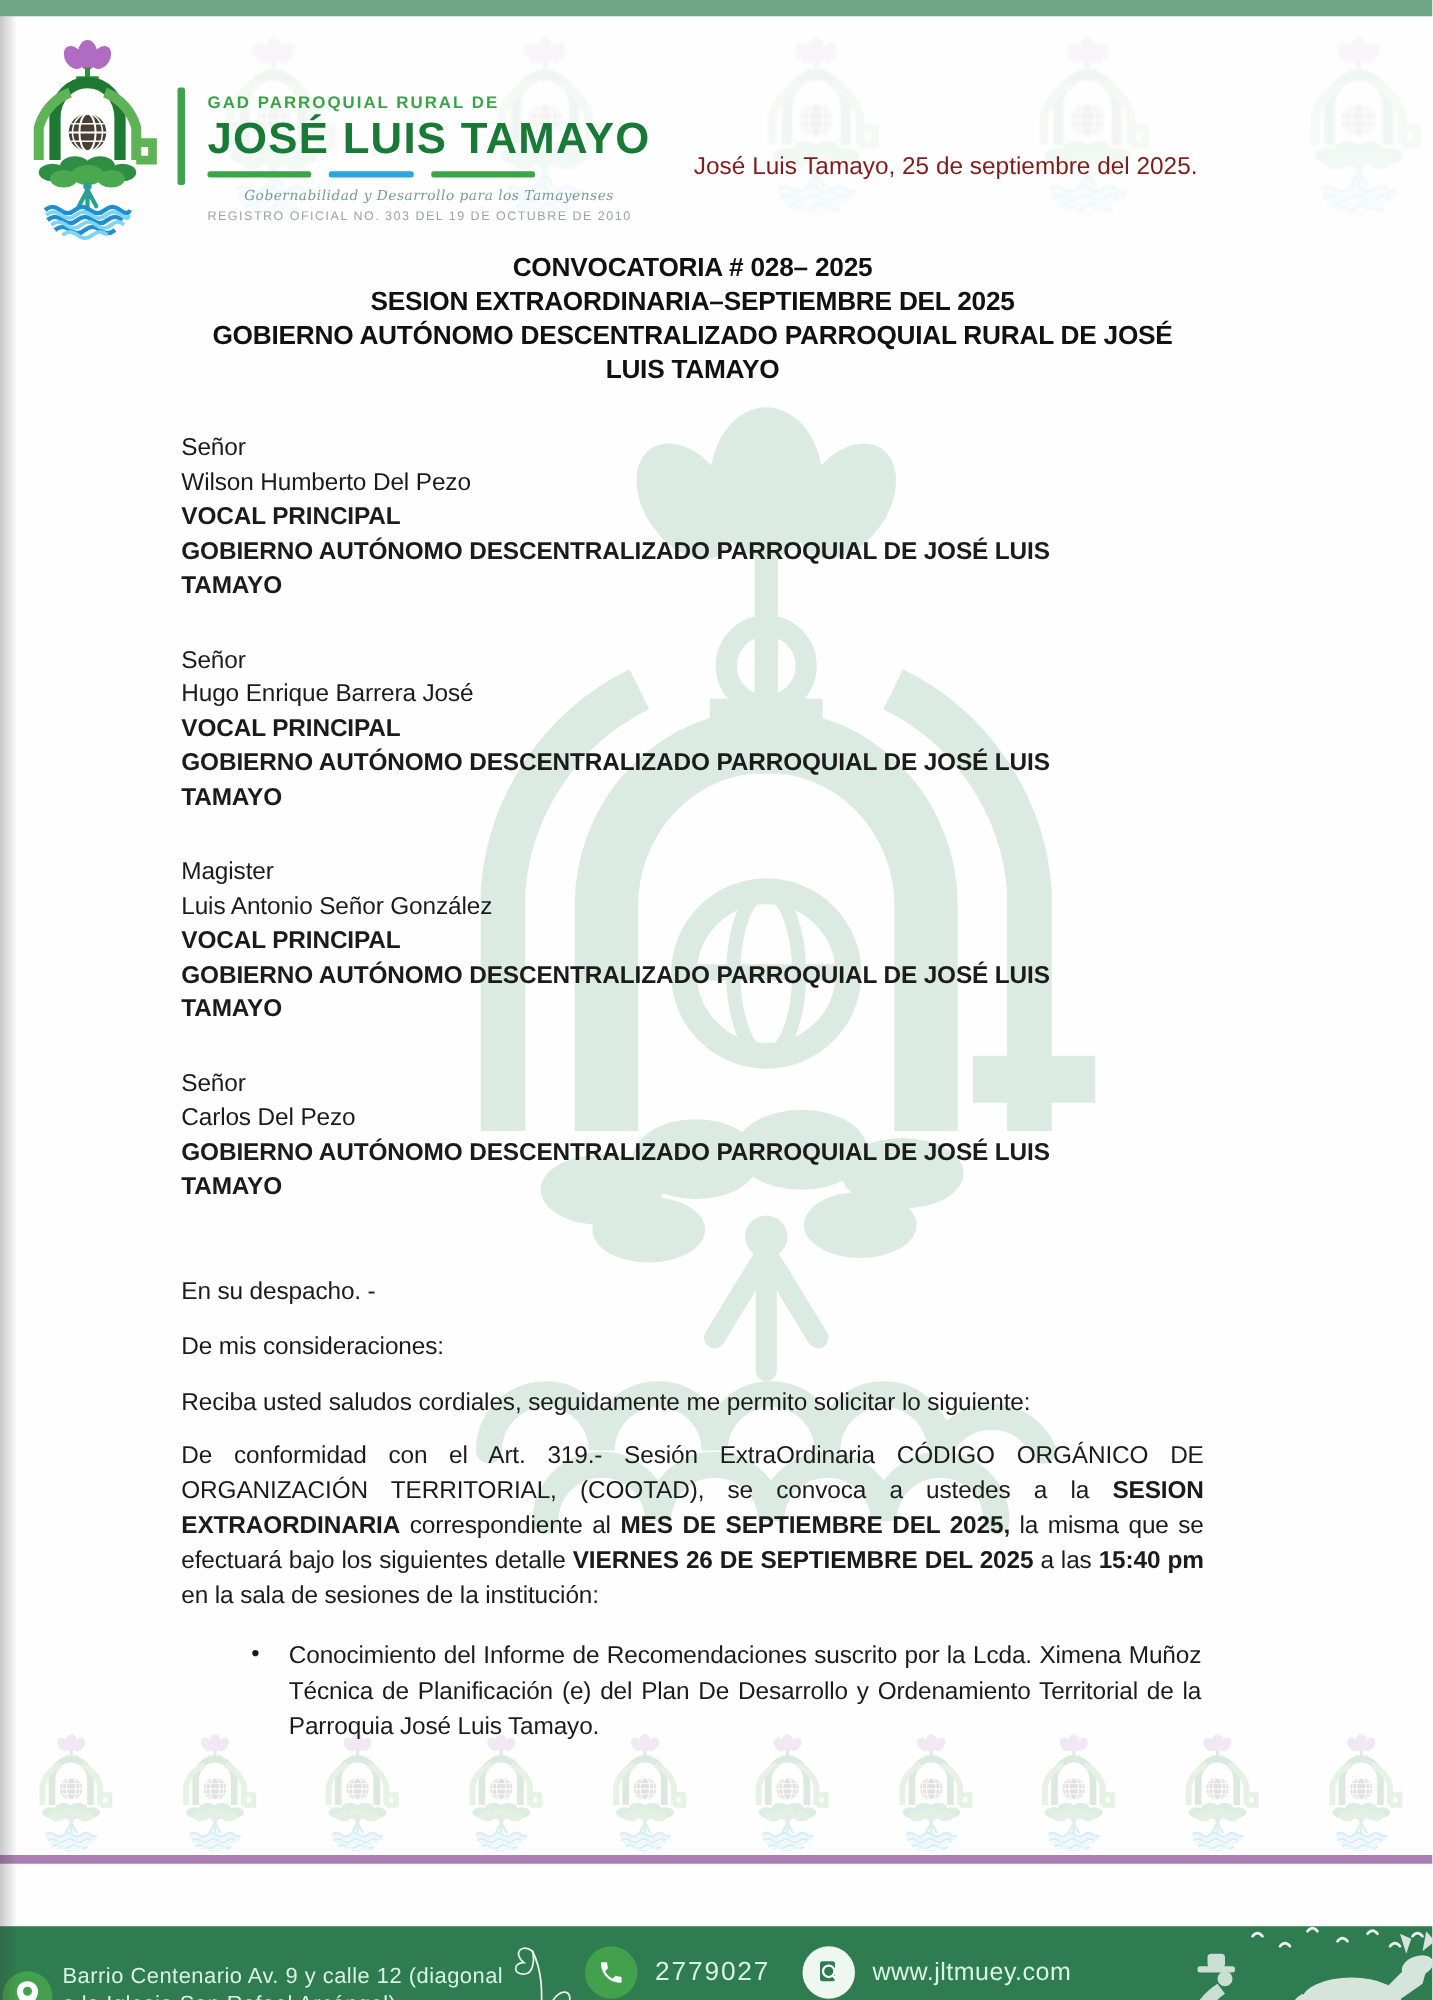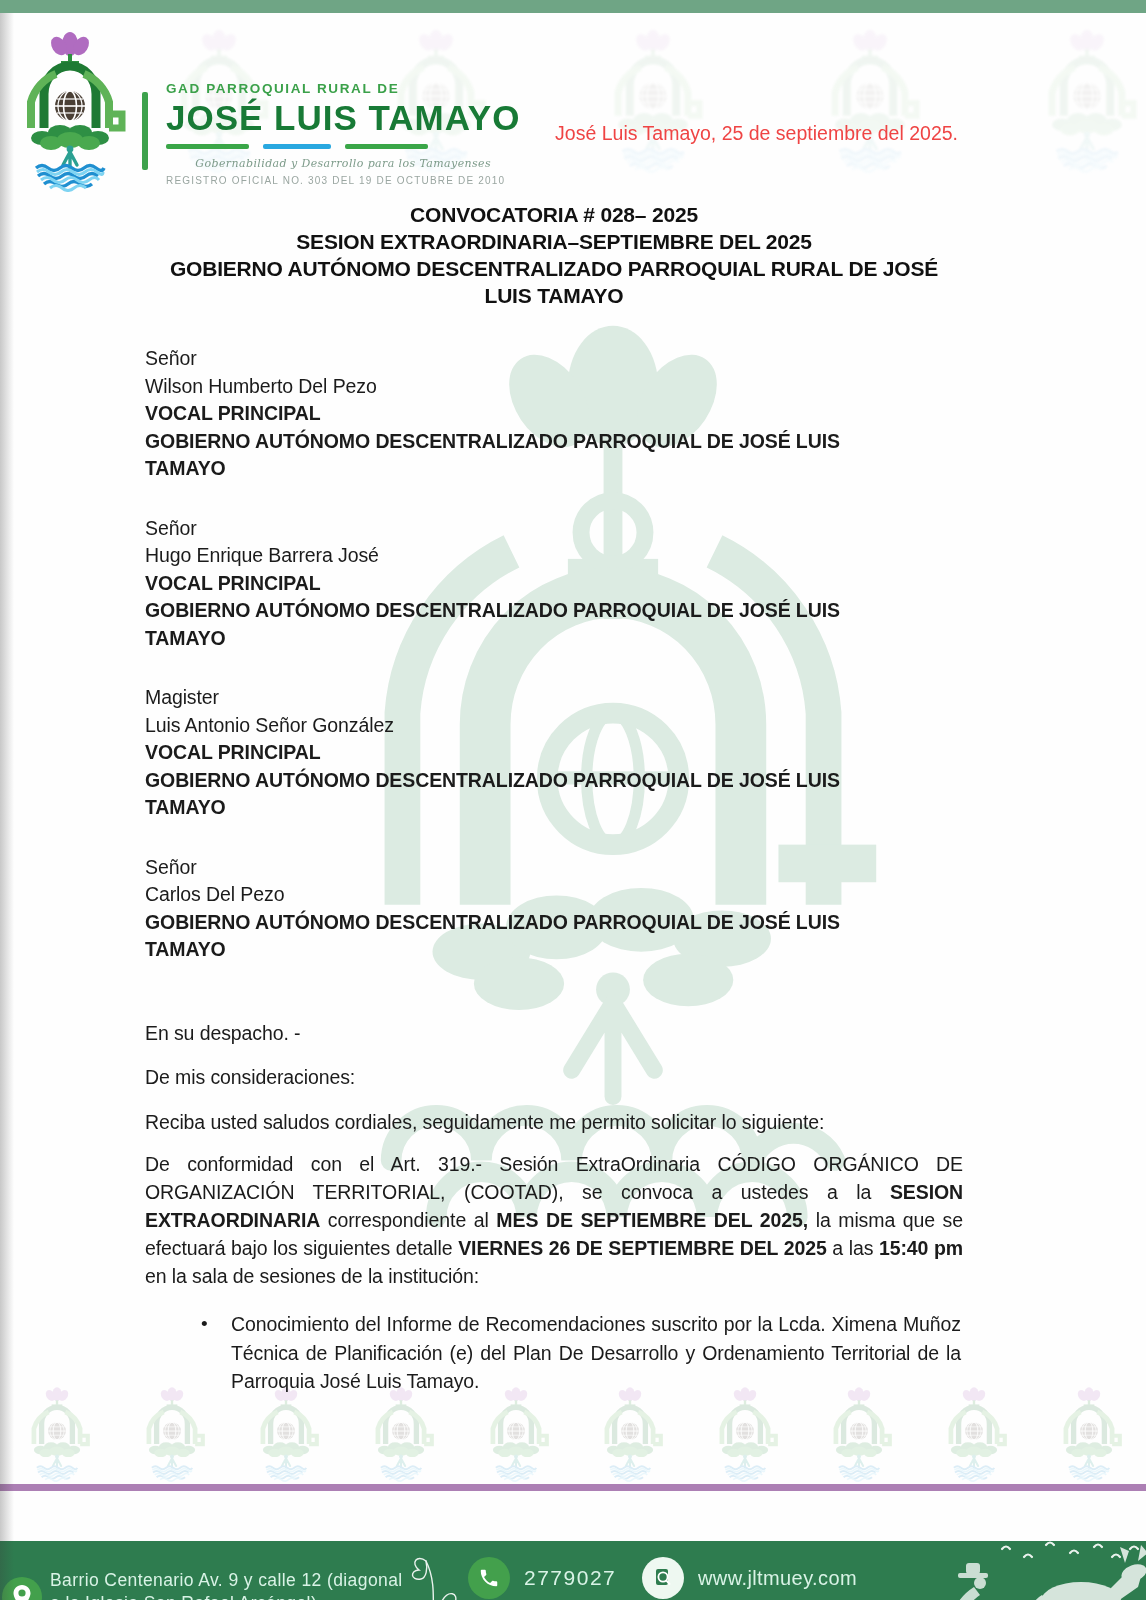--- a/index.html
+++ b/index.html
@@ -18,35 +18,35 @@
   
   .wm { position:absolute; z-index:0; }
   .wm-row-top { top:28px; left:160px; right:0; height:145px; display:flex; justify-content:space-between; opacity:.06; filter:blur(1px); }
   .wm-row-top svg { width:118px; height:145px; }
   .wm-row-bottom { top:1386px; left:0; right:0; height:96px; display:flex; justify-content:space-around; opacity:.15; filter:blur(.4px); }
   .wm-row-bottom svg { width:78px; height:96px; }
   .wm-center { top:322px; left:330px; width:566px; height:940px; color:#dcebe2; }
   .wm-center svg { width:100%; height:100%; }
 
   
-  .letterhead { position:absolute; top:30px; left:10px; z-index:2; display:flex; align-items:center; }
+  .letterhead { position:absolute; top:30px; left:10px; z-index:2; display:flex; align-items:flex-start; }
   .logo { width:120px; height:162px; }
   .vbar { width:6px; height:78px; background:#3da24c; margin:40px 18px 0 12px; border-radius:2px; }
   .htext { padding-top:44px; }
   .org-type { font-size:13.5px; font-weight:600; color:#3ba14a; letter-spacing:1.6px; }
   .org-name { font-size:35px; font-weight:800; color:#187a36; letter-spacing:1px; margin-top:2px; }
   .rule { display:flex; gap:14px; margin-top:6px; width:262px; }
   .rule span { height:5px; border-radius:2px; }
   .rule .g { flex:1.2; background:#3aa648; }
   .rule .b { flex:1; background:#29a8e0; }
   .slogan { font-family:"DejaVu Serif", serif; font-style:italic; font-size:11px; color:#7d9b8a; letter-spacing:.4px; margin-top:8px; text-align:center; }
   .registro { font-size:10px; color:#9aa6a1; letter-spacing:1.2px; margin-top:5px; }
 
   
-  .dateline { position:absolute; top:122px; right:188px; z-index:2; font-size:19.5px; color:#ef4444; }
+  .dateline { position:absolute; top:122px; right:188px; z-index:2; font-size:19.5px; color:#7f1d1d; }
 
   
   .title { position:absolute; top:201px; left:145px; width:818px; z-index:2; text-align:center;
     font-size:21px; font-weight:700; color:#111; line-height:27px; letter-spacing:-0.2px; }
 
   
   .bodycol { position:absolute; top:345px; left:145px; width:818px; z-index:2;
     font-size:19.5px; color:#1b1b1b; line-height:27.5px; letter-spacing:-0.1px; }
   .recipient { margin-bottom:32px; }
   .bold { font-weight:700; }

